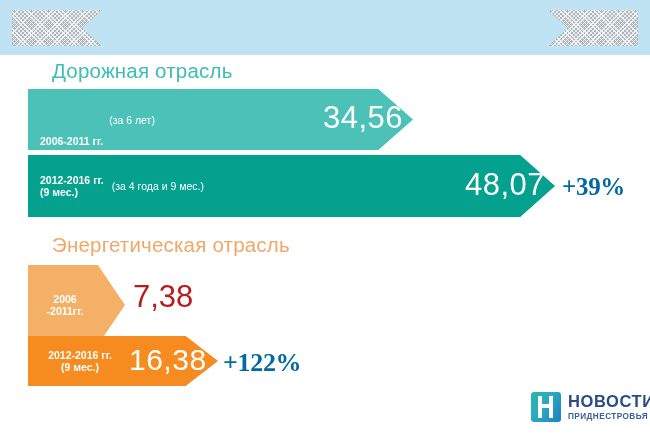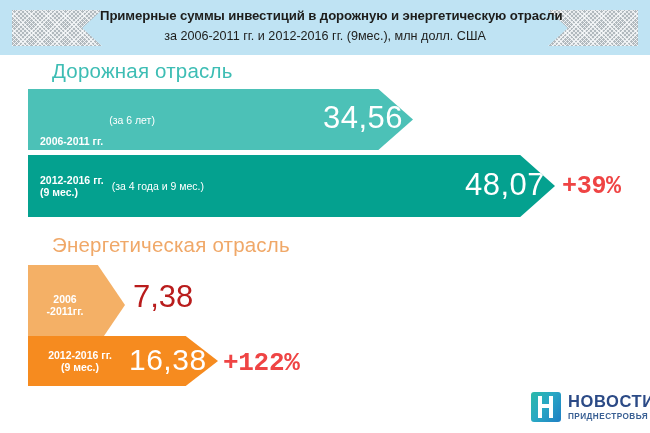--- a/index.html
+++ b/index.html
@@ -211,22 +211,22 @@
   }
   #value-energy-1 {
     left: 133px;
     top: 281px;
     color: #b91c1c;
   }
 
   
   .growth {
     position: absolute;
-    color: #ef4444;
-    font-family: Liberation Mono, monospace;
+    color: #0369a1;
+    font-family: Liberation Serif, serif;
     font-weight: bold;
     font-size: 25px;
     line-height: 1;
     letter-spacing: -0.3px;
   }
   #growth-road { left: 562px; top: 174px; }
   #growth-energy { left: 223px; top: 350px; font-size: 26px; }
 
   
   .logo {
@@ -291,24 +291,20 @@
   }
 </style>
 </head>
 <body>
 
 <div id="infographic">
 
   <div class="title-band">
     <div class="ribbon-tail left"></div>
     <div class="ribbon-tail right"></div>
-    <div class="title-text">
-      <div class="title-line1">Примерные суммы инвестиций в дорожную и энергетическую отрасли</div>
-      <div class="title-line2">за 2006-2011 гг. и 2012-2016 гг. (9мес.), млн долл. США</div>
-    </div>
   </div>
 
   <div class="section-heading road">Дорожная отрасль</div>
 
   <div class="bar" id="bar-road-1">
     <span class="bar-label">2006-2011 гг.</span>
     <span class="bar-sublabel">(за 6 лет)</span>
     <span class="bar-value inside">34,56</span>
   </div>
 

